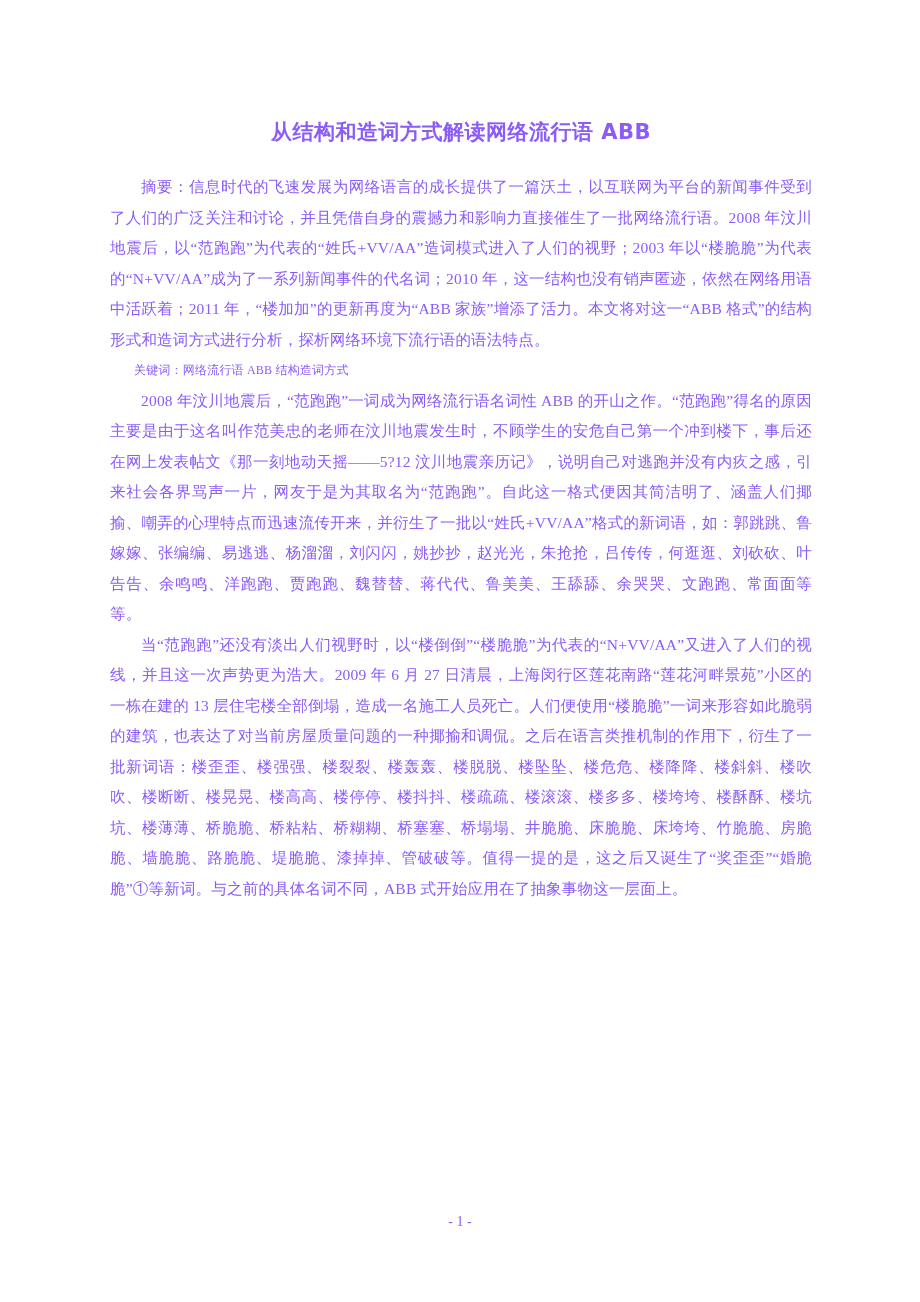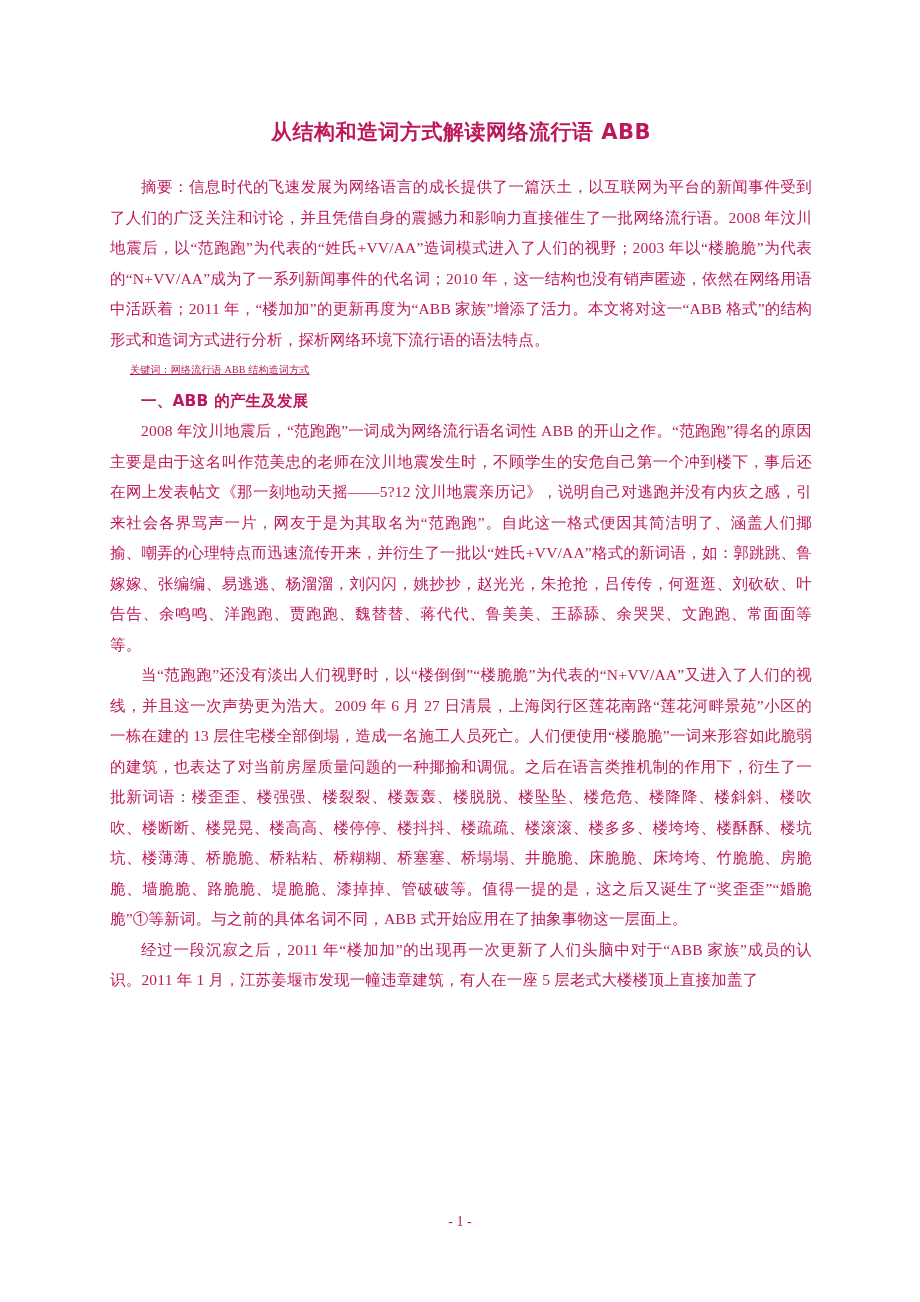--- a/index.html
+++ b/index.html
@@ -5,45 +5,44 @@
   * { margin: 0; padding: 0; box-sizing: border-box; }
   html, body { background: #ffffff; }
   .page {
     position: relative;
     width: 920px;
     height: 1302px;
     margin: 0 auto;
     background: #ffffff;
     padding: 118px 108px 0 110px;
     font-family: "Liberation Serif", "DejaVu Serif", serif;
-    color: #be185d;
+    color: #8b5cf6;
     overflow: hidden;
   }
   .doc-title {
     font-family: "DejaVu Sans", "Liberation Sans", sans-serif;
     font-weight: bold;
     font-size: 21px;
     text-align: center;
     letter-spacing: 0.5px;
     margin-bottom: 26px;
   }
   .body-text {
     font-size: 15.5px;
     line-height: 30.5px;
     text-align: justify;
     text-indent: 2em;
     letter-spacing: 0.2px;
   }
   p.body-text { margin: 0; }
   .keywords {
-    font-size: 10px;
+    font-size: 12px;
     line-height: 30.5px;
     text-indent: 2em;
     letter-spacing: 0.2px;
-    text-decoration: underline;
   }
   .section-heading {
     font-family: "DejaVu Sans", "Liberation Sans", sans-serif;
     font-weight: bold;
     font-size: 15.5px;
     line-height: 30.5px;
     text-indent: 2em;
     letter-spacing: 0.2px;
   }
   .page-footer {
@@ -60,22 +59,20 @@
 <body>
 
 <div class="page">
   <h1 class="doc-title">从结构和造词方式解读网络流行语 ABB</h1>
 
   <p class="body-text">摘要：信息时代的飞速发展为网络语言的成长提供了一篇沃土，以互联网为平台的新闻事件受到了人们的广泛关注和讨论，并且凭借自身的震撼力和影响力直接催生了一批网络流行语。2008 年汶川地震后，以“范跑跑”为代表的“姓氏+VV/AA”造词模式进入了人们的视野；2003 年以“楼脆脆”为代表的“N+VV/AA”成为了一系列新闻事件的代名词；2010 年，这一结构也没有销声匿迹，依然在网络用语中活跃着；2011 年，“楼加加”的更新再度为“ABB 家族”增添了活力。本文将对这一“ABB 格式”的结构形式和造词方式进行分析，探析网络环境下流行语的语法特点。</p>
 
   <p class="keywords">关键词：网络流行语 ABB 结构造词方式</p>
 
 
-  <h2 class="section-heading">一、ABB 的产生及发展</h2>
 
   <p class="body-text">2008 年汶川地震后，“范跑跑”一词成为网络流行语名词性 ABB 的开山之作。“范跑跑”得名的原因主要是由于这名叫作范美忠的老师在汶川地震发生时，不顾学生的安危自己第一个冲到楼下，事后还在网上发表帖文《那一刻地动天摇——5?12 汶川地震亲历记》，说明自己对逃跑并没有内疚之感，引来社会各界骂声一片，网友于是为其取名为“范跑跑”。自此这一格式便因其简洁明了、涵盖人们揶揄、嘲弄的心理特点而迅速流传开来，并衍生了一批以“姓氏+VV/AA”格式的新词语，如：郭跳跳、鲁嫁嫁、张编编、易逃逃、杨溜溜，刘闪闪，姚抄抄，赵光光，朱抢抢，吕传传，何逛逛、刘砍砍、叶告告、余鸣鸣、洋跑跑、贾跑跑、魏替替、蒋代代、鲁美美、王舔舔、余哭哭、文跑跑、常面面等等。</p>
 
   <p class="body-text">当“范跑跑”还没有淡出人们视野时，以“楼倒倒”“楼脆脆”为代表的“N+VV/AA”又进入了人们的视线，并且这一次声势更为浩大。2009 年 6 月 27 日清晨，上海闵行区莲花南路“莲花河畔景苑”小区的一栋在建的 13 层住宅楼全部倒塌，造成一名施工人员死亡。人们便使用“楼脆脆”一词来形容如此脆弱的建筑，也表达了对当前房屋质量问题的一种揶揄和调侃。之后在语言类推机制的作用下，衍生了一批新词语：楼歪歪、楼强强、楼裂裂、楼轰轰、楼脱脱、楼坠坠、楼危危、楼降降、楼斜斜、楼吹吹、楼断断、楼晃晃、楼高高、楼停停、楼抖抖、楼疏疏、楼滚滚、楼多多、楼垮垮、楼酥酥、楼坑坑、楼薄薄、桥脆脆、桥粘粘、桥糊糊、桥塞塞、桥塌塌、井脆脆、床脆脆、床垮垮、竹脆脆、房脆脆、墙脆脆、路脆脆、堤脆脆、漆掉掉、管破破等。值得一提的是，这之后又诞生了“奖歪歪”“婚脆脆”①等新词。与之前的具体名词不同，ABB 式开始应用在了抽象事物这一层面上。</p>
 
-  <p class="body-text">经过一段沉寂之后，2011 年“楼加加”的出现再一次更新了人们头脑中对于“ABB 家族”成员的认识。2011 年 1 月，江苏姜堰市发现一幢违章建筑，有人在一座 5 层老式大楼楼顶上直接加盖了</p>
 
   <div class="page-footer">- 1 -</div>
 </div>
 
 </body></html>

